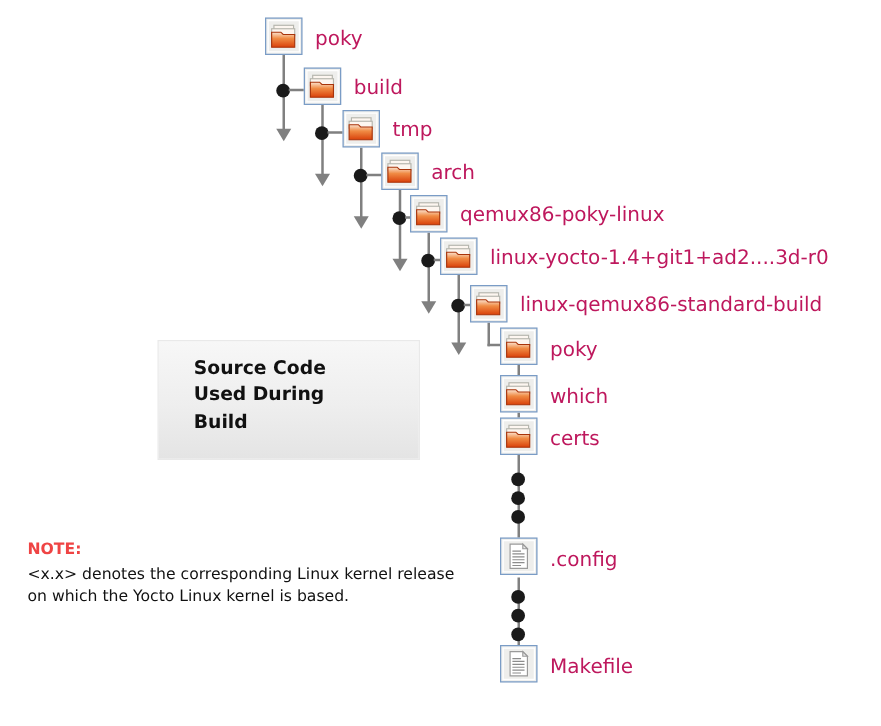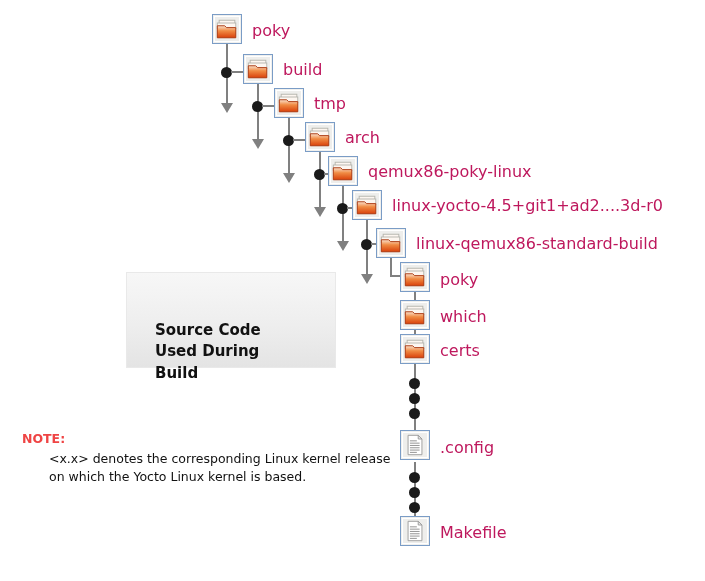--- a/index.html
+++ b/index.html
@@ -98,21 +98,20 @@
     background: linear-gradient(to bottom, #f7f7f7 0%, #eeeeee 55%, #e4e4e4 100%);
     border: 1px solid #e9e9e9;
   }
   .callout-text {
     position: absolute;
     font-size: 15px;
     font-weight: bold;
     color: #111111;
     line-height: 1.42;
     white-space: pre-line;
-    margin-top: 36px;
   }
 
   
   .note-title {
     position: absolute;
     font-size: 12.5px;
     font-weight: bold;
     color: #ef4444;
     line-height: 1;
   }
@@ -174,21 +173,21 @@
   <div class="ellipsis-dot" style="left:409px; top:472px;"></div>
   <div class="ellipsis-dot" style="left:409px; top:487px;"></div>
   <div class="ellipsis-dot" style="left:409px; top:502px;"></div>
 
   <div class="callout" style="left:126px; top:272px; width:210px; height:96px;"></div>
   <div class="callout-text" style="left:155px; top:284px;">Source Code
 Used During
 Build</div>
 
   <div class="note-title" style="left:22px; top:433px;">NOTE:</div>
-  <div class="note-body" style="left:22px; top:450px;margin-left:27px;">&lt;x.x&gt; denotes the corresponding Linux kernel release on which the Yocto Linux kernel is based.</div>
+  <div class="note-body" style="left:22px; top:450px;">&lt;x.x&gt; denotes the corresponding Linux kernel release on which the Yocto Linux kernel is based.</div>
 
   <div class="node">
     <div class="icon-box" style="left:212px; top:14px;">
       <div class="inner">
         <svg class="folder-svg" viewBox="0 0 26 26">
           <defs>
               <linearGradient id="fg" x1="0" y1="0" x2="0" y2="1">
             <stop offset="0%" stop-color="#fbe2cf"></stop>
                 <stop offset="42%" stop-color="#f08b44"></stop>
             <stop offset="100%" stop-color="#d9410b"></stop>
@@ -258,21 +257,21 @@
   <div class="node">
     <div class="icon-box" style="left:352px; top:190px;">
       <div class="inner">
         <svg class="folder-svg" viewBox="0 0 26 26">
           <rect x="4.5" y="3.5" width="17" height="5" fill="#fdf6f0" stroke="#b5b5ad" stroke-width="1"></rect>
           <rect x="2.5" y="6.5" width="20" height="6" fill="#fdf6f0" stroke="#b5b5ad" stroke-width="1"></rect>
           <path d="M2.5 9.5 h8 l2 2 h10 v11 h-20 z" fill="url(#fg)" stroke="#a8330a" stroke-width="1"></path>
         </svg>
       </div>
     </div>
-    <div class="node-label" style="left:392px; top:198px;">linux-yocto-4.5+git1+ad2....3d-r0</div>
+    <div class="node-label" style="left:392px; top:198px;">linux-yocto-1.4+git1+ad2....3d-r0</div>
   </div>
 
   <div class="node">
     <div class="icon-box" style="left:376px; top:228px;">
       <div class="inner">
         <svg class="folder-svg" viewBox="0 0 26 26">
           <rect x="4.5" y="3.5" width="17" height="5" fill="#fdf6f0" stroke="#b5b5ad" stroke-width="1"></rect>
           <rect x="2.5" y="6.5" width="20" height="6" fill="#fdf6f0" stroke="#b5b5ad" stroke-width="1"></rect>
           <path d="M2.5 9.5 h8 l2 2 h10 v11 h-20 z" fill="url(#fg)" stroke="#a8330a" stroke-width="1"></path>
         </svg>

